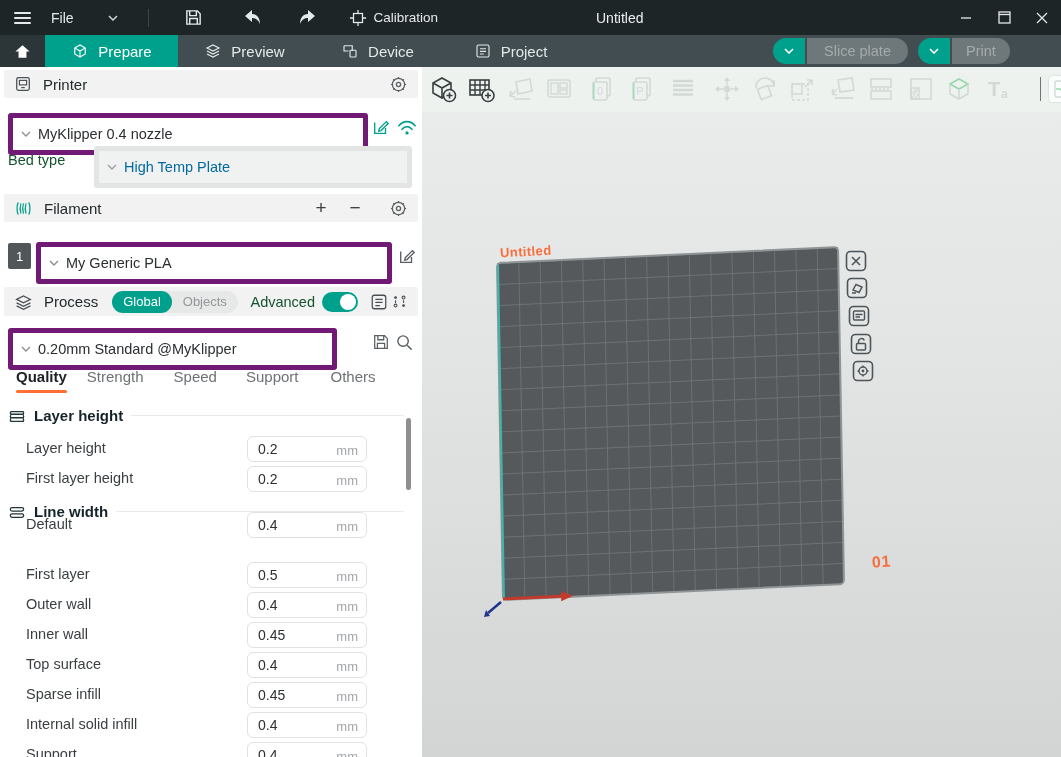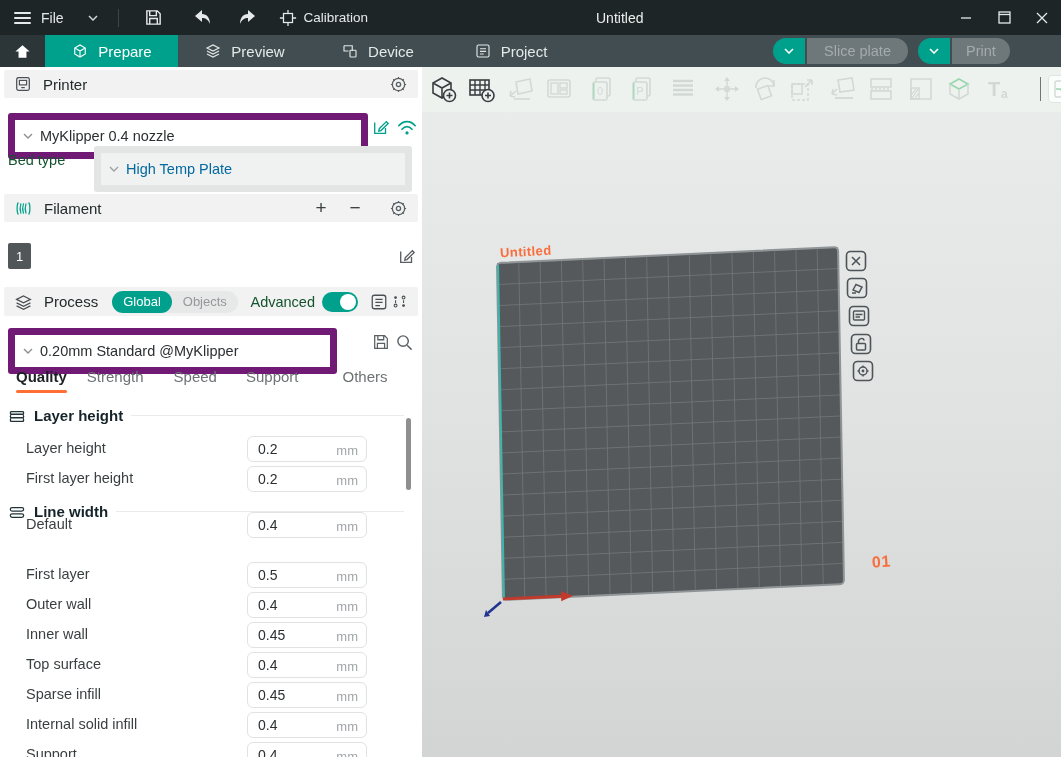--- a/index.html
+++ b/index.html
@@ -2,21 +2,21 @@
 <html><head>
 <meta charset="utf-8">
 <style>
   * { margin:0; padding:0; box-sizing:border-box; }
   html,body { width:1061px; height:757px; overflow:hidden; }
   body { font-family:"Liberation Sans", sans-serif; background:#fff; }
   .app { position:relative; width:1061px; height:757px; overflow:hidden; }
 
   
   .titlebar { position:absolute; left:0; top:0; width:1061px; height:35px; background:#1d2527; display:flex; align-items:center; color:#e6e9e9; }
-  .tb-left { display:flex; align-items:center; gap:10px; padding-left:14px; }
+  .tb-left { display:flex; align-items:center; gap:20px; padding-left:14px; }
   .burger { width:17px; height:12px; display:flex; flex-direction:column; justify-content:space-between; }
   .burger i { display:block; height:2px; background:#e6e9e9; border-radius:1px; }
   .tb-file { font-size:14px; }
   .tb-div { width:1px; height:18px; background:#3c4648; margin:0 10px; }
   .tb-btn { width:30px; height:30px; display:flex; align-items:center; justify-content:center; }
   .tb-cal { display:flex; align-items:center; gap:7px; font-size:13.5px; margin-left:6px; }
   .tb-title { position:absolute; left:596px; top:0; height:35px; display:flex; align-items:center; font-size:14px; color:#eceeee; }
   .win-btns { position:absolute; right:0; top:0; height:35px; display:flex; }
   .win-btn { width:38px; height:35px; display:flex; align-items:center; justify-content:center; }
 
@@ -26,21 +26,21 @@
   .main-tab { width:133px; height:32px; display:flex; align-items:center; justify-content:center; gap:9px; color:#e4e8e8; font-size:15px; }
   .main-tab.active { background:#00a18c; color:#fff; }
   .split-btn { position:absolute; top:3px; height:26px; display:flex; }
   .split-cap { width:32px; height:26px; background:#00a18c; border-radius:13px 0 0 13px; display:flex; align-items:center; justify-content:center; margin-right:2px; }
   .split-body { height:26px; background:#6e7779; border-radius:0 13px 13px 0; color:#a4abac; font-size:14.5px; display:flex; align-items:center; justify-content:center; }
 
   
   .sidebar { position:absolute; left:0; top:67px; width:422px; height:690px; background:#ffffff; overflow:hidden; }
   .sec-hdr { position:absolute; left:4px; width:414px; height:28px; background:#f2f2f2; border-radius:2px; display:flex; align-items:center; padding:0 10px; }
   .sec-title { font-size:15px; color:#222a2c; margin-left:11px; }
-  .combo { position:absolute; height:28px; background:#fff; border:7px solid #701a75; border-radius:3px; display:flex; align-items:center; padding:16px 8px; font-size:14.5px; color:#2b2f31; gap:7px; }
+  .combo { position:absolute; height:28px; background:#fff; border:5px solid #701a75; border-radius:3px; display:flex; align-items:center; padding:16px 8px; font-size:14.5px; color:#2b2f31; gap:7px; }
   .combo.disabled { background:#f0f1f1; border-color:#e3e4e4; color:#0369a1; }
   .chev { width:10px; height:6px; flex:0 0 auto; }
   .lbl { font-size:14.5px; color:#14532d; }
   .slot-badge { position:absolute; width:23px; height:26px; background:#515658; color:#fff; font-size:13px; display:flex; align-items:center; justify-content:center; border-radius:2px; }
   .pm-btn { font-size:19px; color:#3c4244; width:24px; text-align:center; }
   .pill { display:flex; align-items:center; background:#e7e8e8; border-radius:11px; height:22px; }
   .pill-seg { font-size:13px; padding:0 11px; height:22px; display:flex; align-items:center; border-radius:11px; color:#93989a; }
   .pill-seg.on { background:#00a18c; color:#fff; }
   .toggle { width:36px; height:20px; border-radius:10px; background:#00a18c; position:relative; }
   .toggle .knob { position:absolute; right:2px; top:2px; width:16px; height:16px; border-radius:8px; background:#fff; }
@@ -225,20 +225,26 @@
       <span class="sec-title">Filament</span>
       <span class="pm-btn" style="margin-left:auto">+</span>
       <span class="pm-btn" style="margin-left:10px">−</span>
       <svg width="19" height="19" viewBox="0 0 20 20" style="margin-left:22px">
           <circle cx="10" cy="10" r="6.5" fill="none" stroke="#5a6063" stroke-width="1.4"></circle>
           <circle cx="10" cy="10" r="2.2" fill="none" stroke="#5a6063" stroke-width="1.4"></circle>
           <path d="M10 2 V4 M10 16 V18 M2 10 H4 M16 10 H18 M4.5 4.5 L6 6 M14 14 L15.5 15.5 M15.5 4.5 L14 6 M6 14 L4.5 15.5" stroke="#5a6063" stroke-width="1.3"></path>
         </svg>
     </div>
     <span class="slot-badge" style="left:8px; top:176px">1</span>
+    <div class="combo" style="left:36px; top:175px; width:356px">
+      <svg class="chev" viewBox="0 0 10 6">
+          <polyline points="1,1 5,5 9,1" fill="none" stroke="#8a9093" stroke-width="1.4"></polyline>
+        </svg>
+      <span>My Generic PLA</span>
+    </div>
     <svg width="18" height="18" viewBox="0 0 20 20" style="position:absolute;left:398px;top:180px">
         <path d="M3 5 V17 H15 V11" fill="none" stroke="#5a6063" stroke-width="1.5"></path>
         <path d="M8 12 L16 4 L18 6 L10 14 L7.5 14.5 Z" fill="none" stroke="#5a6063" stroke-width="1.5"></path>
       </svg>
 
     <div class="sec-hdr" style="top:220px; height:29px">
       <svg width="19" height="18" viewBox="0 0 22 20">
           <path d="M3 7 L11 3 L19 7 L11 11 Z" fill="none" stroke="#4a5054" stroke-width="1.4"></path>
           <path d="M3 11 L11 15 L19 11 M3 14.5 L11 18.5 L19 14.5" fill="none" stroke="#4a5054" stroke-width="1.4"></path>
         </svg>
@@ -275,21 +281,21 @@
     <svg width="19" height="19" viewBox="0 0 20 20" style="position:absolute;left:395px;top:266px">
         <circle cx="8.5" cy="8.5" r="5.5" fill="none" stroke="#5a6063" stroke-width="1.5"></circle>
         <line x1="12.8" y1="12.8" x2="17.5" y2="17.5" stroke="#5a6063" stroke-width="1.5"></line>
       </svg>
 
     <div class="ptabs">
       <span class="ptab active">Quality</span>
       <span class="ptab" style="margin-left:20px">Strength</span>
       <span class="ptab" style="margin-left:30px">Speed</span>
       <span class="ptab" style="margin-left:29px">Support</span>
-      <span class="ptab" style="margin-left:44px">Others</span>
+      <span class="ptab" style="margin-left:32px">Others</span>
     </div>
 
     <div class="group-hdr" style="top:340px">
       <svg width="18" height="16" viewBox="0 0 20 18">
           <path d="M3 4 H17 M3 4 Q2 5.5 3 7 H17 Q18 5.5 17 4 M3 8 Q2 9.5 3 11 H17 Q18 9.5 17 8 M3 12 Q2 13.5 3 15 H17 Q18 13.5 17 12" fill="none" stroke="#20343a" stroke-width="1.5"></path>
         </svg>
       <span class="group-title">Layer height</span>
       <span class="group-line"></span>
     </div>
     <div class="prow" style="top:369px">

